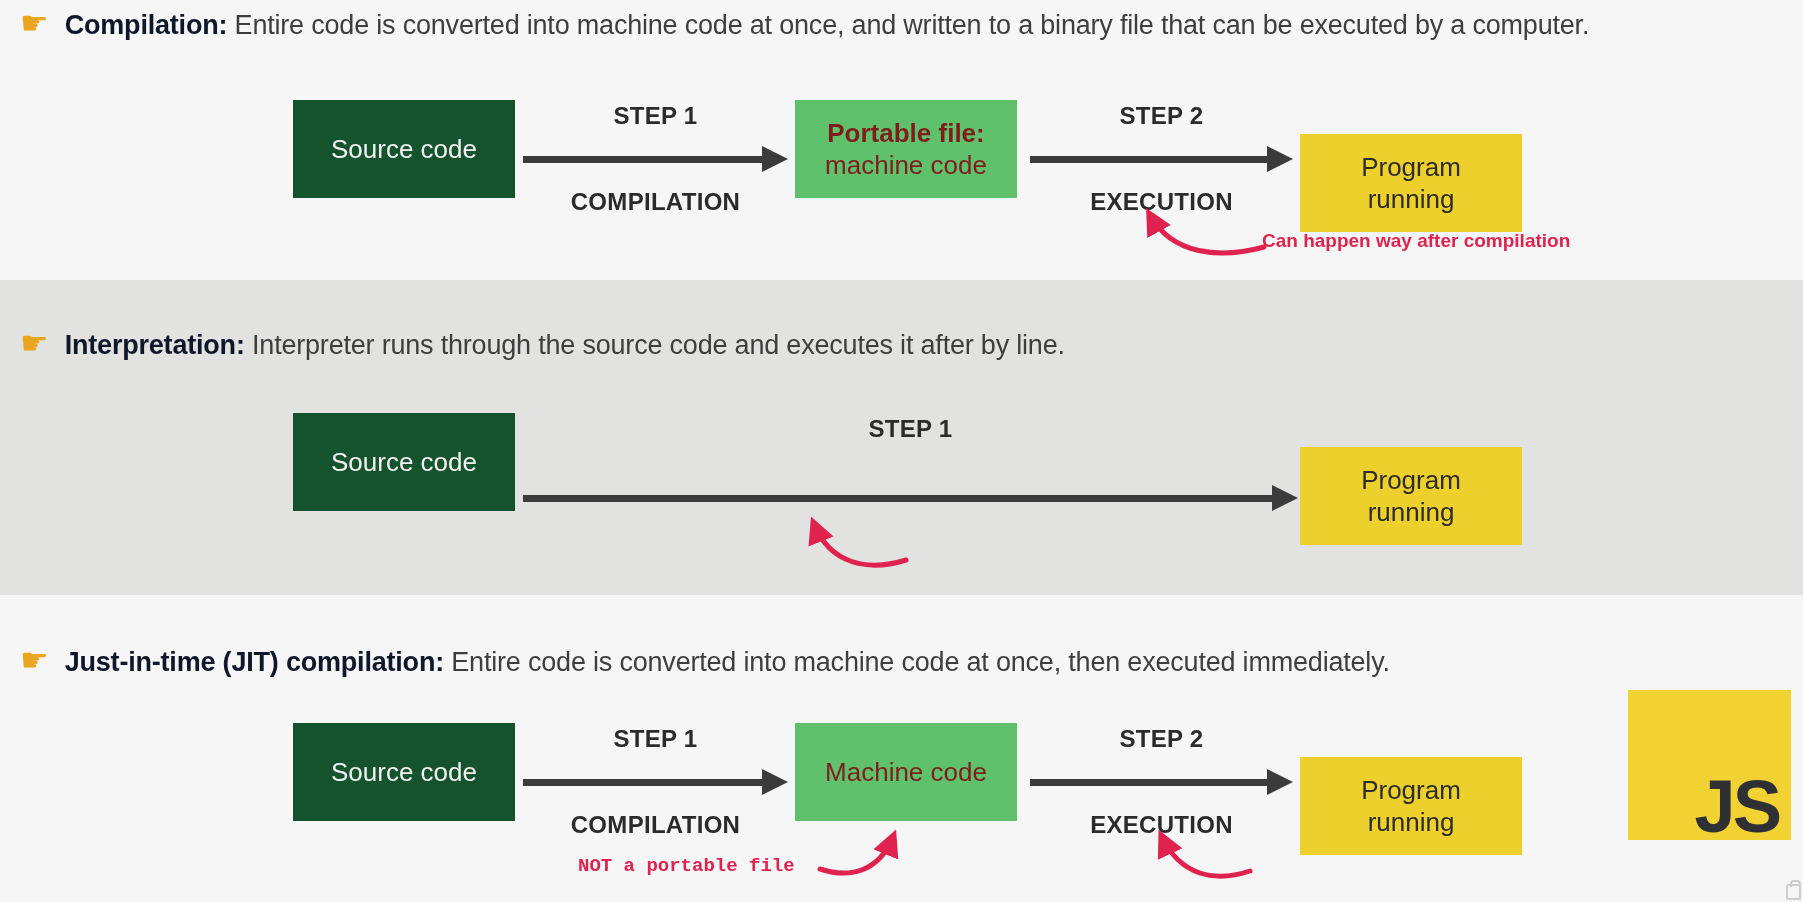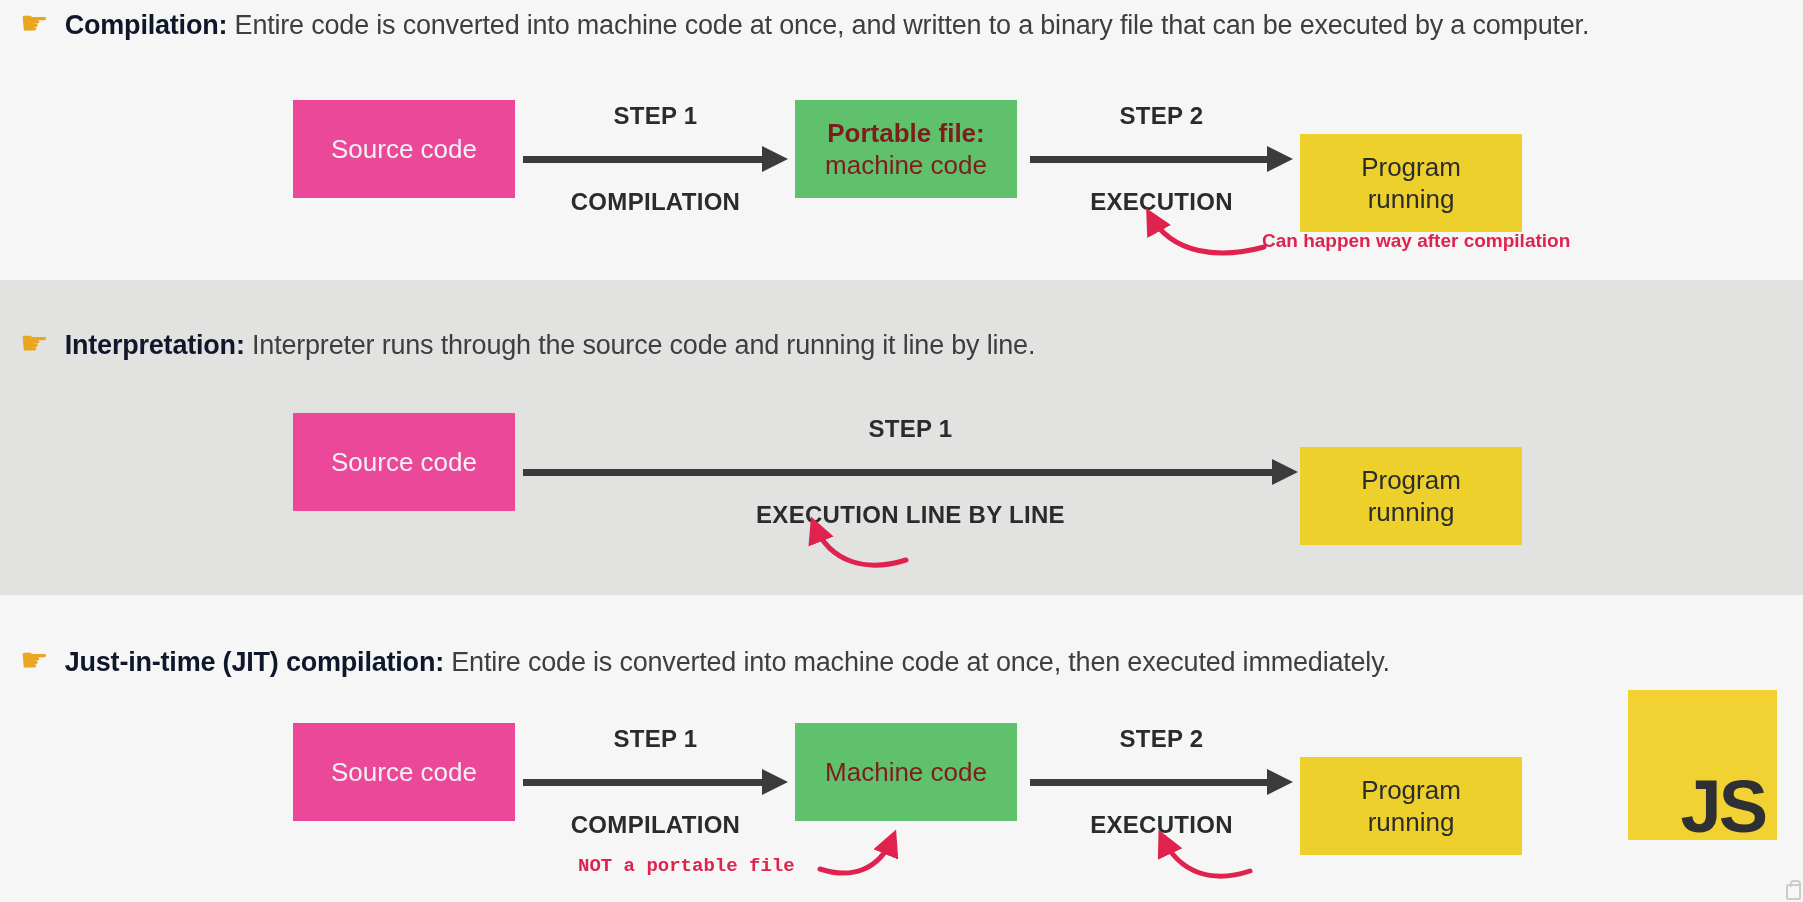--- a/index.html
+++ b/index.html
@@ -14,38 +14,38 @@
   #sec-jit           { top:595px; height:307px; background:#f5f6f5; }
 
   .hdr { position:absolute; left:20px; display:flex; align-items:flex-start; gap:16px; white-space:nowrap; }
   .bullet { font-size:32px; line-height:32px; color:#eaa61f; transform:translateY(-2px); }
   .hdr-text { font-size:27px; line-height:33px; color:#3e3e3e; letter-spacing:-0.2px; }
   .hdr-text b { color:#0f172a; font-weight:700; }
 
   .box { position:absolute; width:222px; height:98px; display:flex; flex-direction:column;
          align-items:center; justify-content:center; text-align:center;
          font-size:26px; line-height:32px; }
-  .box.dark   { background:#ec4899; color:#f2f2f2; }
+  .box.dark   { background:#14532d; color:#f2f2f2; }
   .box.green  { background:#5fc16c; color:#7f1d1d; }
   .box.yellow { background:#eed02c; color:#2c2c2c;margin-top:34px; }
   .box .b1 { font-weight:700; }
 
   .flow-arrow { position:absolute; height:96px; display:flex; flex-direction:column;
                 justify-content:space-between; align-items:center;gap:16px; }
   .step-label { font-weight:700; font-size:24px; color:#2b2b2b; letter-spacing:0.3px; white-space:nowrap; }
   .arrow-line { display:flex; align-items:center; width:100%; }
   .arrow-line .shaft { flex:1; height:7px; background:#3b3b3b; }
   .arrow-line .head  { width:0; height:0; border-left:26px solid #3b3b3b;
                        border-top:13px solid transparent; border-bottom:13px solid transparent; }
 
   .note { position:absolute; font-weight:700; font-size:19px; line-height:30px;
           color:#e0234e; white-space:nowrap; }
   .curve { position:absolute; overflow:visible; }
 
-  .jslogo { position:absolute; left:1628px; top:95px; width:149px; height:150px; background:#f2d233;
+  .jslogo { position:absolute; left:1628px; top:95px; width:163px; height:150px; background:#f2d233;
             display:flex; align-items:flex-end; justify-content:flex-end; padding:0 12px 0 0; }
   .jslogo span { font-size:74px; font-weight:700; color:#2e3033; letter-spacing:-3px; line-height:66px; }
 
   .corner-icon { position:absolute; left:1786px; top:884px; width:15px; height:16px;
                  border:2px solid #9a9a9a; border-radius:2px; opacity:0.45; }
   .corner-icon::before { content:""; position:absolute; left:2px; top:-6px; width:7px; height:5px;
                  border:2px solid #9a9a9a; border-bottom:none; border-radius:4px 4px 0 0; }
 </style>
 </head>
 <body>
@@ -102,34 +102,33 @@
     <svg class="curve" style="left:1132px; top:203px;" width="135" height="52" viewBox="0 0 135 52">
       <path d="M132,44 C88,56 40,52 18,12" fill="none" stroke="#e0234e" stroke-width="5" stroke-linecap="round" marker-end="url(#ah)"></path>
     </svg>
     <div class="note" style="left:1262px; top:226px;">Can happen way after compilation</div>
   </div>
 
   
   <div class="band" id="sec-interpretation">
     <div class="hdr" style="top:49px;">
       <span class="bullet">☛</span>
-      <span class="hdr-text"><b>Interpretation:</b> <span>Interpreter runs through the source code and running it line by line.</span></span>
+      <span class="hdr-text"><b>Interpretation:</b> <span>Interpreter runs through the source code and executes it after by line.</span></span>
     </div>
 
     <div class="box dark" style="left:293px; top:133px;">
       <span>Source code</span>
     </div>
 
     <div class="flow-arrow" style="left:523px; top:135px; width:775px;">
       <div class="step-label">STEP 1</div>
       <div class="arrow-line">
           <i class="shaft"></i>
           <i class="head"></i>
         </div>
-      <div class="step-label">EXECUTION LINE BY LINE</div>
     </div>
 
     <div class="box yellow" style="left:1300px; top:133px;">
       <span>Program</span>
       <span>running</span>
     </div>
 
     <svg class="curve" style="left:798px; top:232px;" width="112" height="58" viewBox="0 0 112 58">
       <path d="M108,48 C70,60 32,52 16,12" fill="none" stroke="#e0234e" stroke-width="5" stroke-linecap="round" marker-end="url(#ah)"></path>
     </svg>

